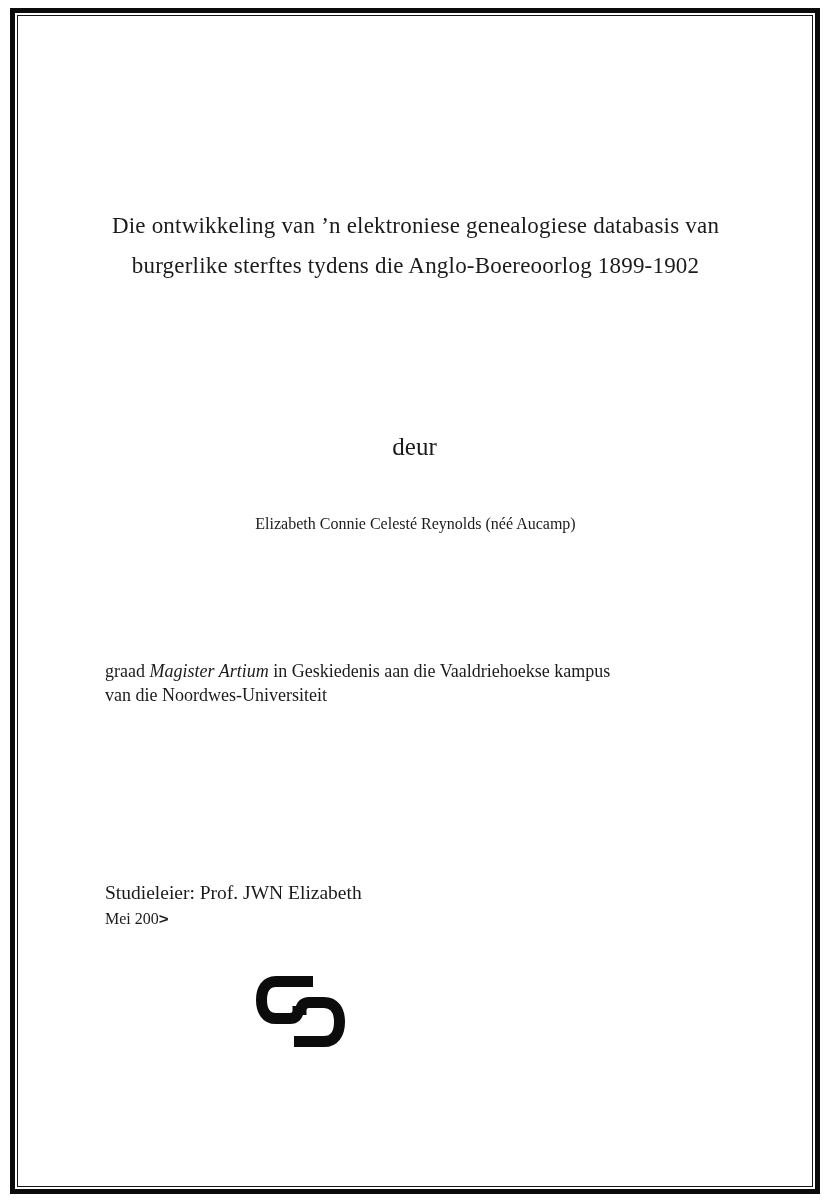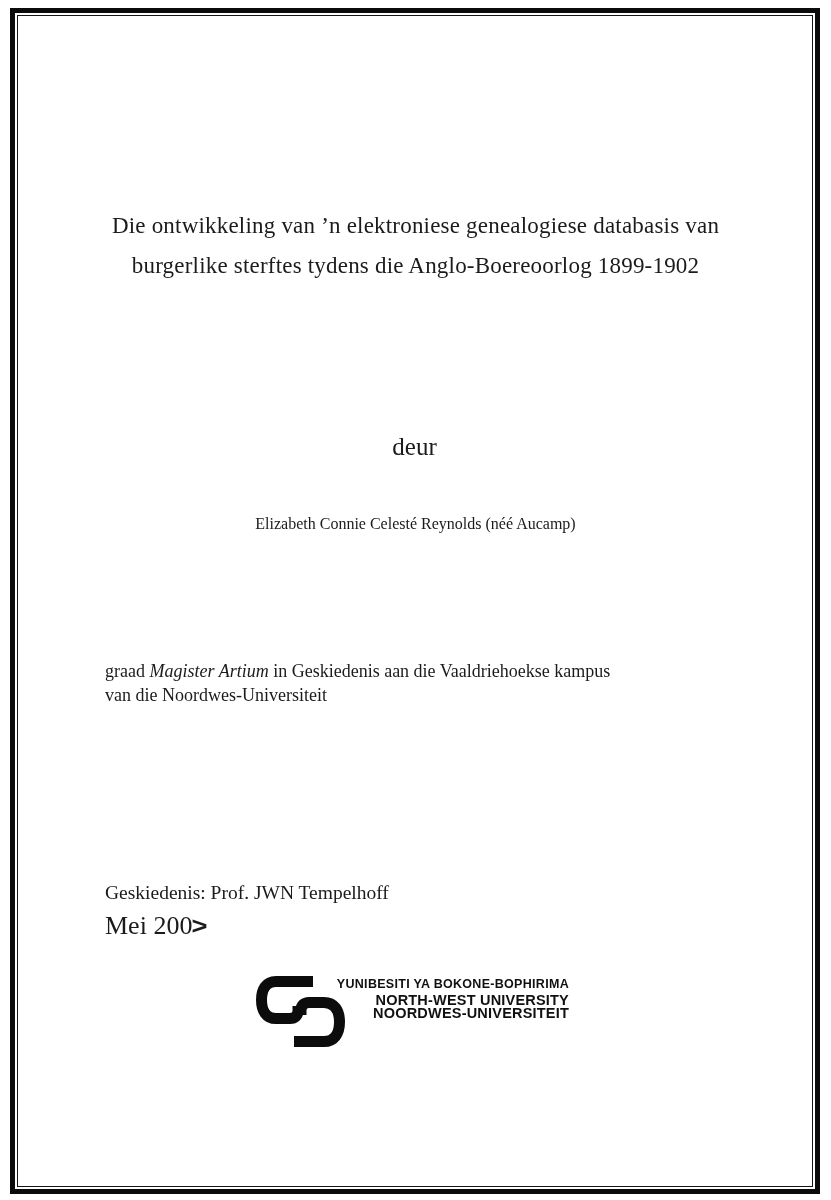--- a/index.html
+++ b/index.html
@@ -61,21 +61,21 @@
   .supervisor {
     position: absolute;
     left: 105px;
     top: 882px;
     font-size: 19.5px;
   }
   .date {
     position: absolute;
     left: 105px;
     top: 910px;
-    font-size: 26px;
+    font-size: 16px;
   }
   .date .glyph {
     font-family: "Liberation Sans", sans-serif;
     font-weight: bold;
     display: inline-block;
     transform: scale(1.05, 0.95);
   }
   .logo {
     position: absolute;
     left: 256px;
@@ -115,31 +115,26 @@
 
   <div class="byline">deur</div>
 
   <div class="author">Elizabeth Connie Celesté Reynolds (néé Aucamp)</div>
 
   <div class="statement">
     <div class="st-line2"><span>graad </span><span class="italic">Magister Artium</span><span> in Geskiedenis aan die Vaaldriehoekse kampus</span></div>
     <div class="st-line3">van die Noordwes-Universiteit</div>
   </div>
 
-  <div class="supervisor">Geskiedenis: Prof. JWN Tempelhoff</div>
+  <div class="supervisor">Studieleier: Prof. JWN Elizabeth</div>
 
   <div class="date"><span>Mei 200</span><span class="glyph">&gt;</span></div>
 
   <div class="logo">
     <svg class="logo-mark" width="90" height="77" viewBox="0 0 90 77" aria-hidden="true">
 
       <path d="M57 5.5 L20 5.5 C10 5.5 5.5 13.5 5.5 24 C5.5 34.5 10 42.5 20 42.5 L34 42.5 C39 42.5 42 39.5 42 35 L42 30" fill="none" stroke="#0c0c0c" stroke-width="11"></path>
 
       <path d="M38 65.5 L68 65.5 C78 65.5 83.5 58 83.5 46 C83.5 34 78 26.5 68 26.5 L53 26.5 C48 26.5 45 29.5 45 34 L45 39" fill="none" stroke="#0c0c0c" stroke-width="11"></path>
     </svg>
-    <div class="logo-text">
-      <div class="lt1">YUNIBESITI YA BOKONE-BOPHIRIMA</div>
-      <div class="lt2">NORTH-WEST UNIVERSITY</div>
-      <div class="lt3">NOORDWES-UNIVERSITEIT</div>
-    </div>
   </div>
 
 </div>
 
 </body></html>

